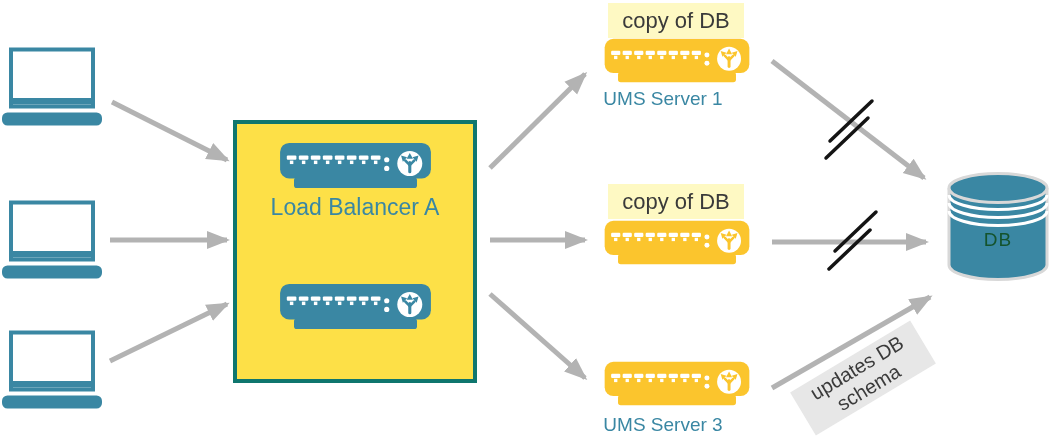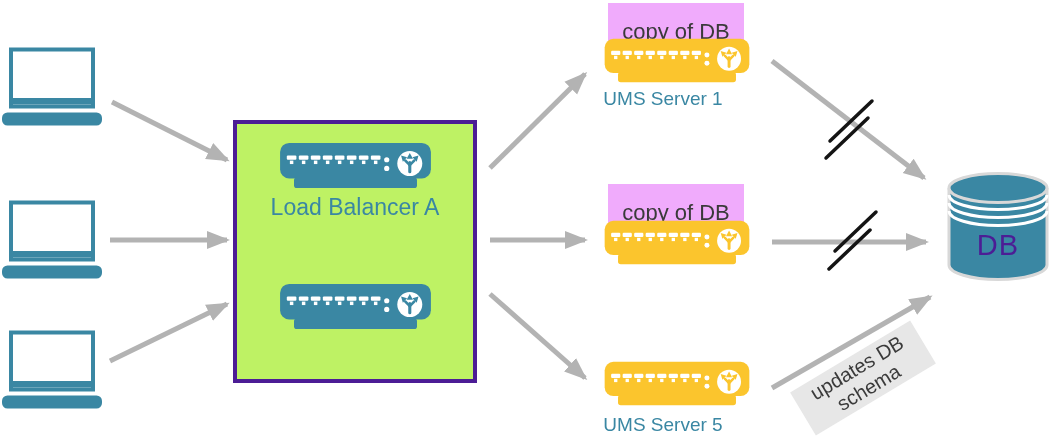--- a/index.html
+++ b/index.html
@@ -8,36 +8,36 @@
     font-family:"Liberation Sans",sans-serif;
   }
   .abs{position:absolute;}
   
   .teal{color:#3A87A3;}
   .yellow{color:#FBC52D;}
   .laptop-svg{color:#3A87A3;}
   
   .lb-box{
     left:233px;top:120px;width:236px;height:255px;
-    border:4px solid #4c1d95;background:#bef264;
+    border:4px solid #0f766e;background:#fde047;
   }
   .lb-label, .ums-label{
     color:#3A87A3;text-align:center;white-space:nowrap;
   }
   .lb-label{left:0;width:236px;font-size:23px;}
   .ums-label{left:583px;width:160px;font-size:19px;}
   .badge{
-    background:#f0abfc;color:#3A3A3A;font-size:22px;line-height:33px;
-    text-align:center;white-space:nowrap;padding:12px 8px;
+    background:#fef9c3;color:#3A3A3A;font-size:22px;line-height:33px;
+    text-align:center;white-space:nowrap;padding:1px 8px;
   }
   .badge-1{left:608px;top:3px;width:120px;}
   .badge-2{left:608px;top:184px;width:120px;}
   .db-text{
     left:946px;top:229px;width:104px;text-align:center;
-    color:#4c1d95;font-size:29px;letter-spacing:1px;
+    color:#14532d;font-size:19px;letter-spacing:1px;
   }
   .rot-label{
     left:793px;top:353px;width:140px;height:50px;
     transform:rotate(-31deg);
     background:#E7E7E7;color:#3A3A3A;font-size:20px;line-height:1.15;
     display:flex;align-items:center;justify-content:center;text-align:center;
   }
   svg{display:block;}
   #arrow-layer{left:0;top:0;pointer-events:none;}
 </style>
@@ -118,21 +118,21 @@
   <div class="abs ums-label" style="top:88px">UMS Server 1</div>
 
   <div class="abs badge badge-2">copy of DB</div>
   <svg class="abs yellow" style="left:602px;top:219px" width="150" height="47" viewBox="0 0 160 51">
       <use href="#sym-server"></use>
     </svg>
 
   <svg class="abs yellow" style="left:602px;top:360px" width="150" height="47" viewBox="0 0 160 51">
       <use href="#sym-server"></use>
     </svg>
-  <div class="abs ums-label" style="top:414px">UMS Server 5</div>
+  <div class="abs ums-label" style="top:414px">UMS Server 3</div>
 
   <svg class="abs" style="left:946px;top:170px" width="104" height="114" viewBox="0 0 104 114">
     <path d="M3,18 L3,95 A49,14.5 0 0 0 101,95 L101,18" fill="#3A87A3" stroke="#D8D8D8" stroke-width="3"></path>
     <path d="M3,25 a49,14.5 0 0 0 98,0" fill="none" stroke="#fff" stroke-width="3"></path>
     <path d="M3,33 a49,14.5 0 0 0 98,0" fill="none" stroke="#fff" stroke-width="3"></path>
     <path d="M3,41 a49,14.5 0 0 0 98,0" fill="none" stroke="#fff" stroke-width="3"></path>
     <ellipse cx="52" cy="18" rx="49" ry="14.5" fill="#3A87A3" stroke="#D8D8D8" stroke-width="3"></ellipse>
   </svg>
   <div class="abs db-text">DB</div>
 

